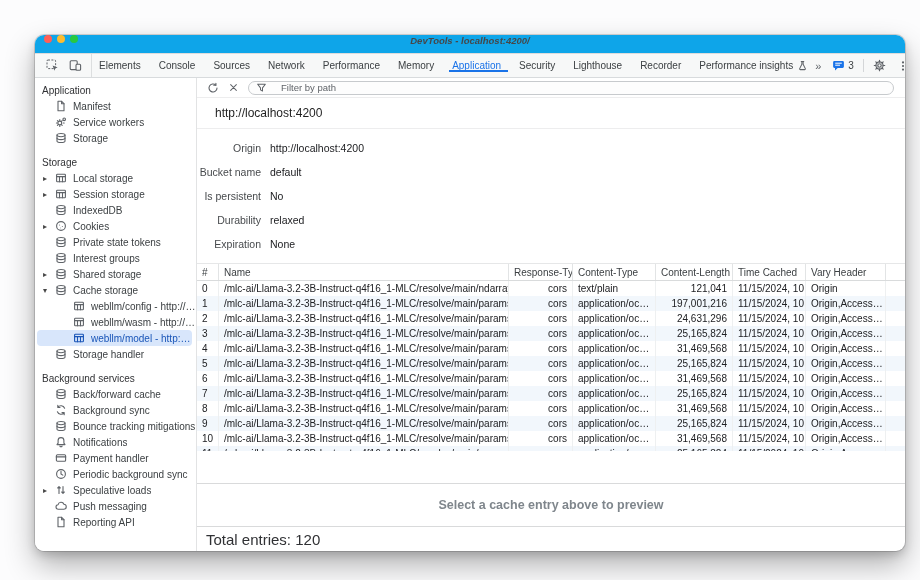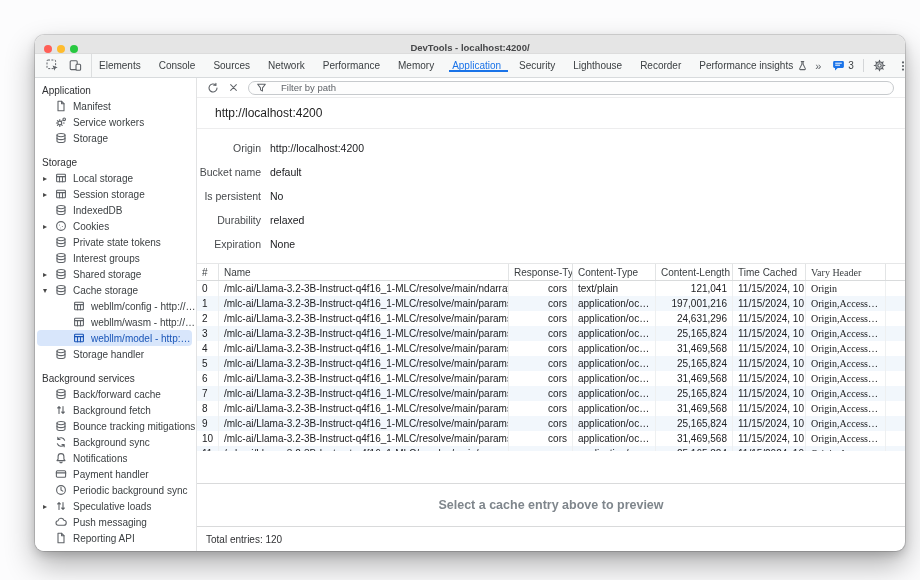--- a/index.html
+++ b/index.html
@@ -10,22 +10,22 @@
     position:relative;
     overflow:hidden;
   }
   .window {
     position:absolute; left:35px; top:35px; width:870px; height:516px;
     background:#fff; border-radius:9px; overflow:hidden;
     box-shadow:0 0 0 1px rgba(0,0,0,.14), 0 14px 30px rgba(0,0,0,.30), 0 4px 10px rgba(0,0,0,.16);
     display:flex; flex-direction:column;
   }
   
-  .titlebar { height:19px; flex:0 0 auto; background:#e5e5e5; border-bottom:1px solid #dcdcdc;
-    display:flex; align-items:flex-end; position:relative; }
+  .titlebar { height:19px; flex:0 0 auto; background:#0ea5e9; border-bottom:1px solid #dcdcdc;
+    display:flex; align-items:flex-start; position:relative;font-style:italic; }
   .lights { display:flex; gap:5px; padding-left:9px; position:relative; z-index:2; }
   .light { width:8px; height:8px; border-radius:50%; }
   .light.red{ background:#ff5f57; } .light.yellow{ background:#febc2e; } .light.green{ background:#28c840; }
   .win-title { position:absolute; left:0; right:0; text-align:center; font-size:9.5px; font-weight:bold; color:#464749; }
   
   .tabbar { height:24px; flex:0 0 auto; background:#f7f8f8; border-bottom:1px solid #d8dbdd;
     display:flex; align-items:stretch; }
   .tb-left { display:flex; align-items:center; gap:9px; padding:0 9px 0 10px; border-right:1px solid #dcdedf; }
   .tb-icon { width:14px; height:14px; display:flex; align-items:center; justify-content:center; color:#5f6368; }
   .tabs { display:flex; align-items:center; }
@@ -64,32 +64,32 @@
   .metadata { flex:0 0 auto; padding:7px 0 7px 0; }
   .meta-row { height:24px; display:flex; align-items:center; font-size:10.5px; }
   .meta-label { width:64px; flex:0 0 auto; text-align:right; color:#474a4d; }
   .meta-value { margin-left:9px; color:#202124; }
   
   .grid { flex:0 0 auto; border-top:1px solid #e6e7e8; }
   .grid-header { display:flex; height:17px; border-bottom:1px solid #d9dbdc; background:#fff; }
   .grid-header .cell { font-size:10px; color:#3c4043; border-right:1px solid #e2e4e5; }
   .cell { display:flex; align-items:center; padding:0 5px; white-space:nowrap; overflow:hidden; height:100%; flex:0 0 auto; }
   .c-idx{ width:22px; } .c-name{ width:290px; } .c-rt{ width:64px; justify-content:flex-end; }
-  .c-ct{ width:83px; } .c-cl{ width:77px; justify-content:flex-end; } .c-tc{ width:73px; } .c-vh{ width:80px;font-family:Liberation Serif, serif; }
+  .c-ct{ width:83px; } .c-cl{ width:77px; justify-content:flex-end; } .c-tc{ width:73px; } .c-vh{ width:80px; }
   .c-fill{ flex:1 1 auto; border-right:none !important; }
   .grid-header .c-rt, .grid-header .c-cl { justify-content:flex-start; }
   .grid-body { height:170px; overflow:hidden; }
   .grid-row { display:flex; height:15px; font-size:10px; color:#202124; background:#fff; cursor:default; }
   .grid-row .cell { border-right:1px solid #eef0f1; }
   .grid-row.odd { background:#f2f7fc; }
   
   .preview { flex:1; min-height:0; border-top:1px solid #d9dadb; display:flex; align-items:center; justify-content:center;margin-top:32px; }
   .preview-hint { color:#7f868c; font-weight:bold; font-size:12.5px; }
   .statusbar { height:25px; flex:0 0 auto; border-top:1px solid #d9dadb; display:flex; align-items:center;
-    padding-left:9px; font-size:10px; color:#303134; }
+    padding-left:9px; font-size:15px; color:#303134; }
   svg { display:block; }
 </style>
 </head>
 <body>
 
 <div class="window">
 
   <div class="titlebar">
     <div class="lights">
       <span class="light red"></span>
@@ -373,49 +373,40 @@
     <span class="caret"></span>
     <span class="icon">
                 <svg viewBox="0 0 12 12" width="12" height="12" stroke="currentColor" fill="none" stroke-width="1.1" stroke-linecap="round" stroke-linejoin="round">
                   <path d="M2 3.1c0 .9 1.8 1.6 4 1.6s4-.7 4-1.6S8.2 1.5 6 1.5 2 2.2 2 3.1Z"></path>
                   <path d="M2 3.1v5.8c0 .9 1.8 1.6 4 1.6s4-.7 4-1.6V3.1"></path>
                   <path d="M2 6c0 .9 1.8 1.6 4 1.6S10 6.9 10 6"></path>
                 </svg>
               </span>
     <span class="sb-label">Back/forward cache</span>
   </div>
-            <div class="sb-item odd ind1">
-    <span class="caret"></span>
-    <span class="icon">
-                <svg viewBox="0 0 12 12" width="12" height="12" stroke="currentColor" fill="none" stroke-width="1.1" stroke-linecap="round" stroke-linejoin="round">
-                  <path d="M4 9.5V2.7M4 2.7 2.7 4M4 2.7 5.3 4M8 2.5v6.8M8 9.3 6.7 8M8 9.3 9.3 8"></path>
-                </svg>
-              </span>
-    <span class="sb-label">Background fetch</span>
-  </div>
-            <div class="sb-item odd ind1">
-    <span class="caret"></span>
-    <span class="icon">
-                <svg viewBox="0 0 12 12" width="12" height="12" stroke="currentColor" fill="none" stroke-width="1.1" stroke-linecap="round" stroke-linejoin="round">
-                  <path d="M2 3.1c0 .9 1.8 1.6 4 1.6s4-.7 4-1.6S8.2 1.5 6 1.5 2 2.2 2 3.1Z"></path>
-                  <path d="M2 3.1v5.8c0 .9 1.8 1.6 4 1.6s4-.7 4-1.6V3.1"></path>
-                  <path d="M2 6c0 .9 1.8 1.6 4 1.6S10 6.9 10 6"></path>
-                </svg>
-              </span>
-    <span class="sb-label">Bounce tracking mitigations</span>
-  </div>
             <div class="sb-item even ind1">
     <span class="caret"></span>
     <span class="icon">
                 <svg viewBox="0 0 12 12" width="12" height="12" stroke="currentColor" fill="none" stroke-width="1.1" stroke-linecap="round" stroke-linejoin="round">
                   <path d="M9.6 4.2A3.9 3.9 0 0 0 2.8 3.4M2.8 1.3v2.2H5"></path>
                   <path d="M2.4 7.8a3.9 3.9 0 0 0 6.8.8M9.2 10.7V8.5H7"></path>
                 </svg>
               </span>
     <span class="sb-label">Background sync</span>
+  </div>
+            <div class="sb-item odd ind1">
+    <span class="caret"></span>
+    <span class="icon">
+                <svg viewBox="0 0 12 12" width="12" height="12" stroke="currentColor" fill="none" stroke-width="1.1" stroke-linecap="round" stroke-linejoin="round">
+                  <path d="M2 3.1c0 .9 1.8 1.6 4 1.6s4-.7 4-1.6S8.2 1.5 6 1.5 2 2.2 2 3.1Z"></path>
+                  <path d="M2 3.1v5.8c0 .9 1.8 1.6 4 1.6s4-.7 4-1.6V3.1"></path>
+                  <path d="M2 6c0 .9 1.8 1.6 4 1.6S10 6.9 10 6"></path>
+                </svg>
+              </span>
+    <span class="sb-label">Bounce tracking mitigations</span>
   </div>
             <div class="sb-item even ind1">
     <span class="caret"></span>
     <span class="icon">
                 <svg viewBox="0 0 12 12" width="12" height="12" stroke="currentColor" fill="none" stroke-width="1.1" stroke-linecap="round" stroke-linejoin="round">
                   <path d="M6 1.6a2.9 2.9 0 0 1 2.9 2.9v2.6L10 8.6H2l1.1-1.5V4.5A2.9 2.9 0 0 1 6 1.6Z"></path>
                   <path d="M4.9 10a1.15 1.15 0 0 0 2.2 0"></path>
                 </svg>
               </span>
     <span class="sb-label">Notifications</span>

